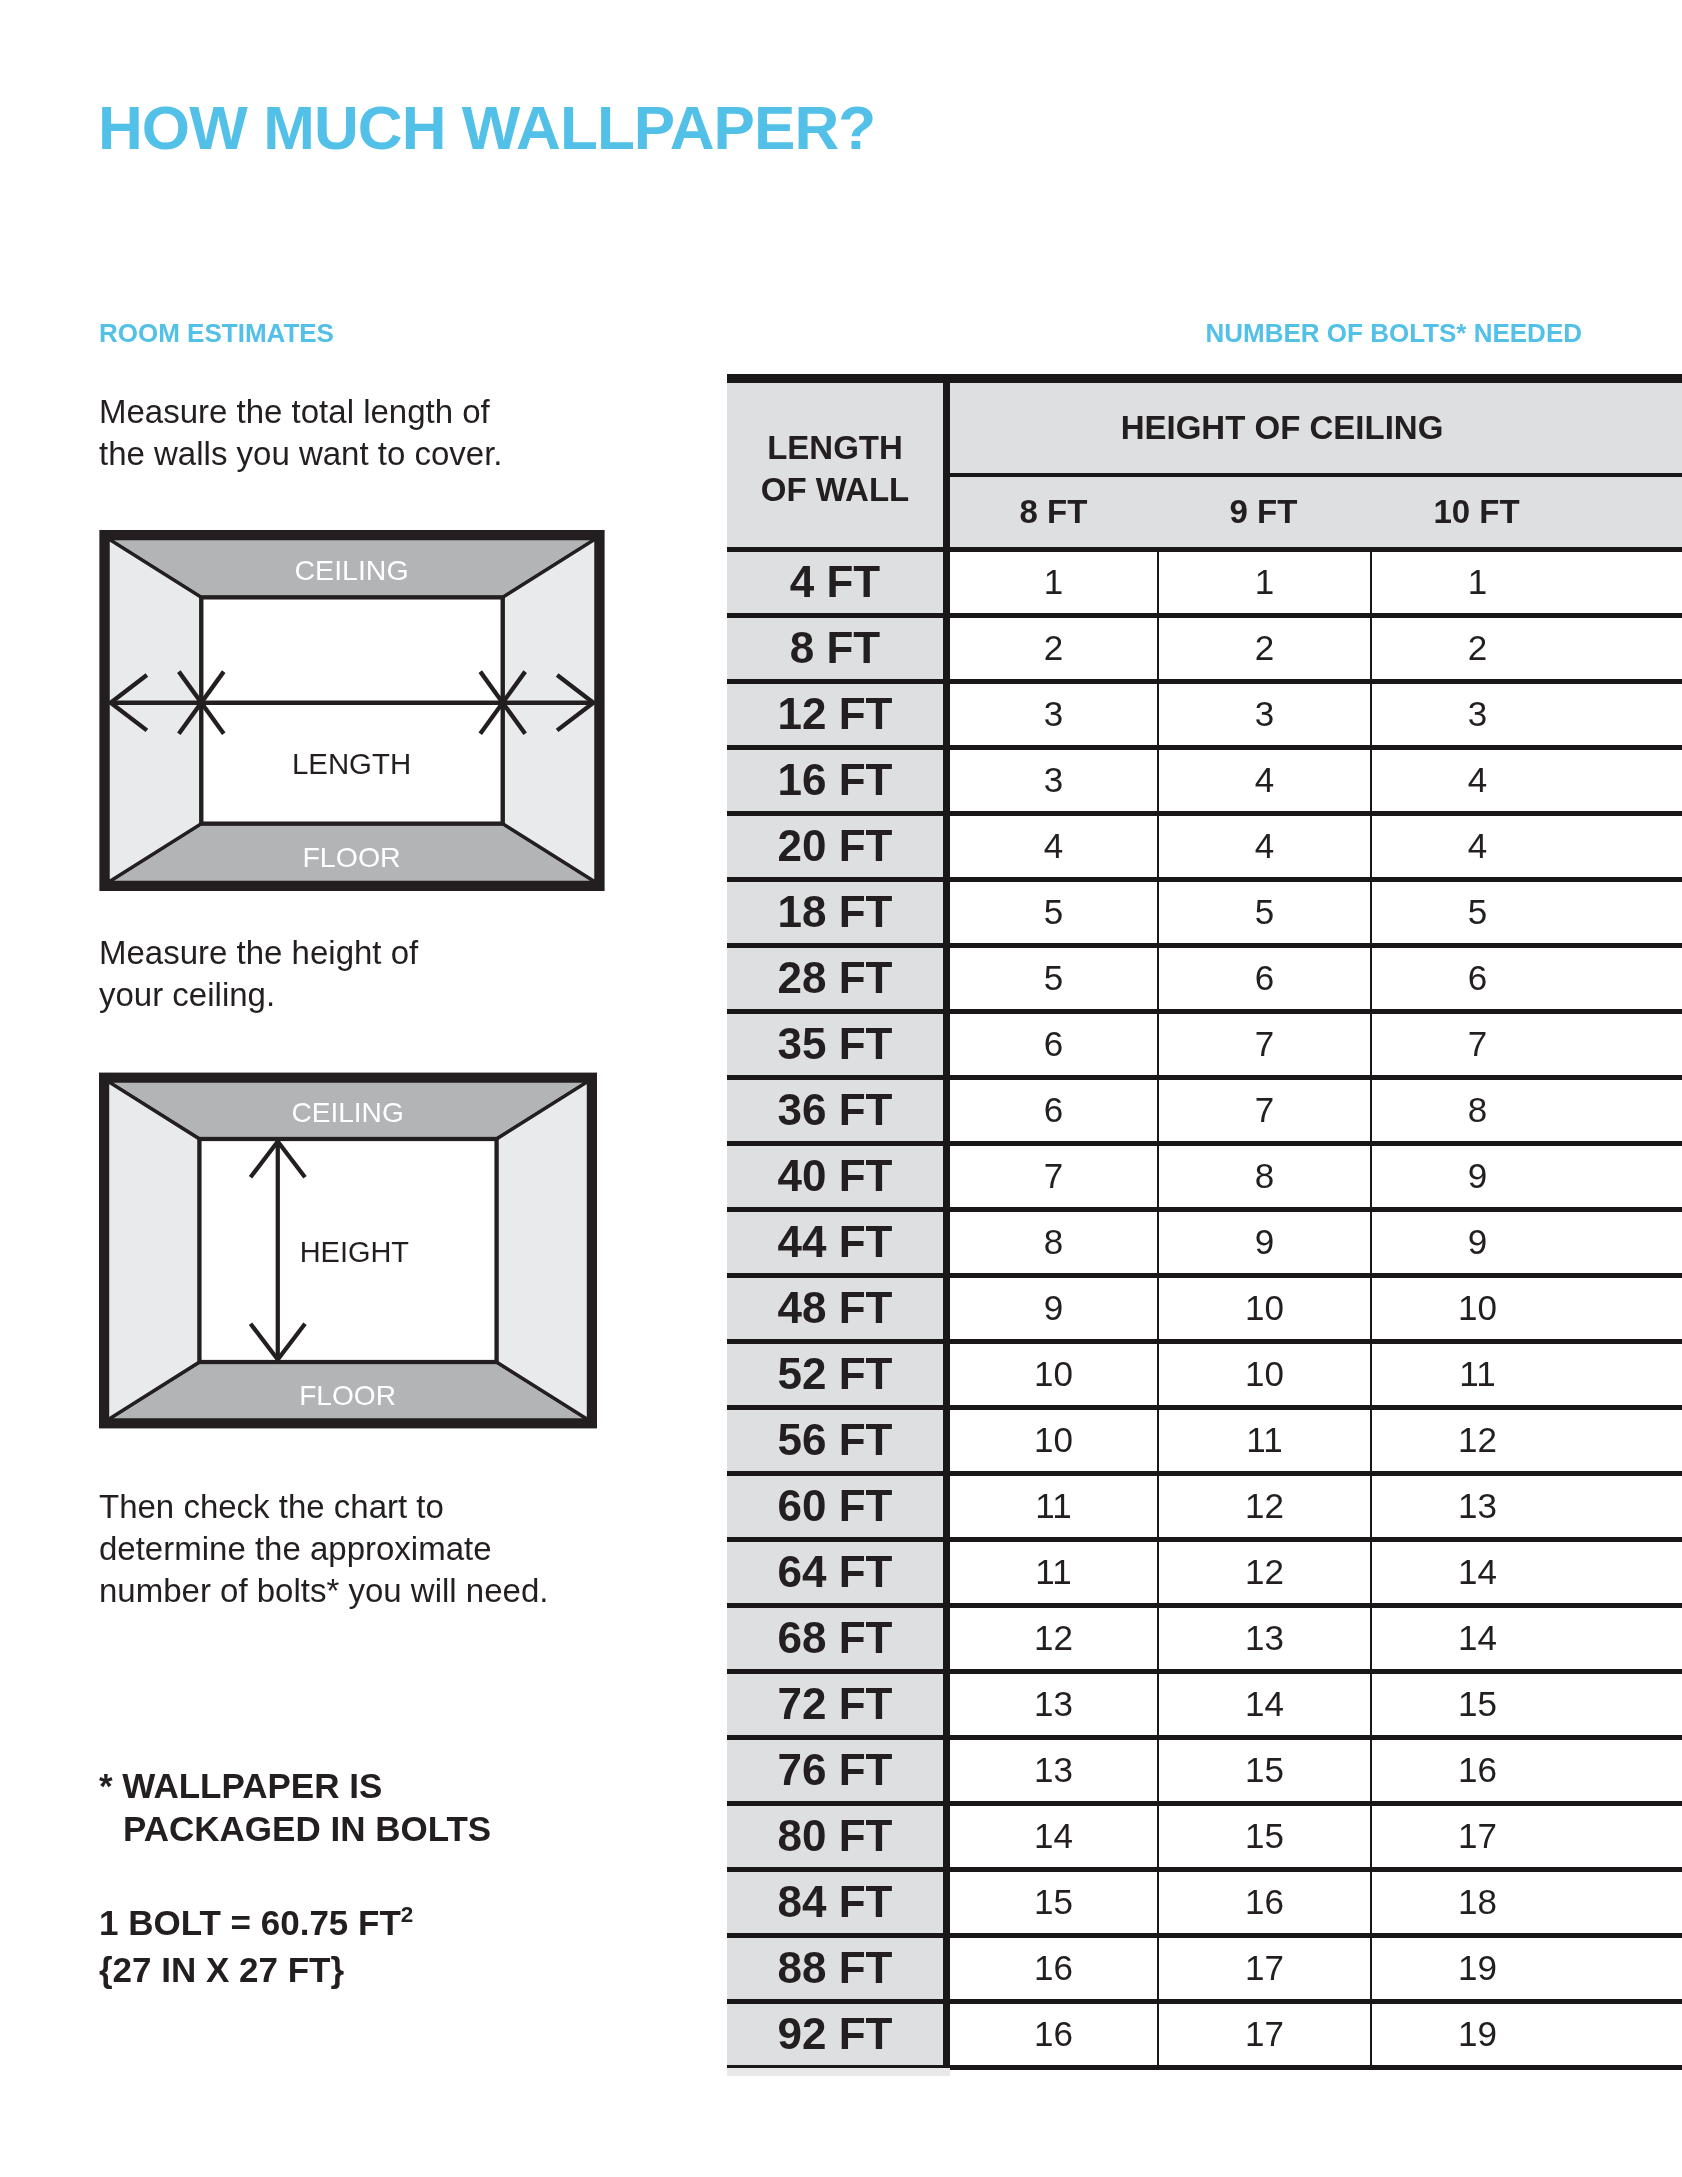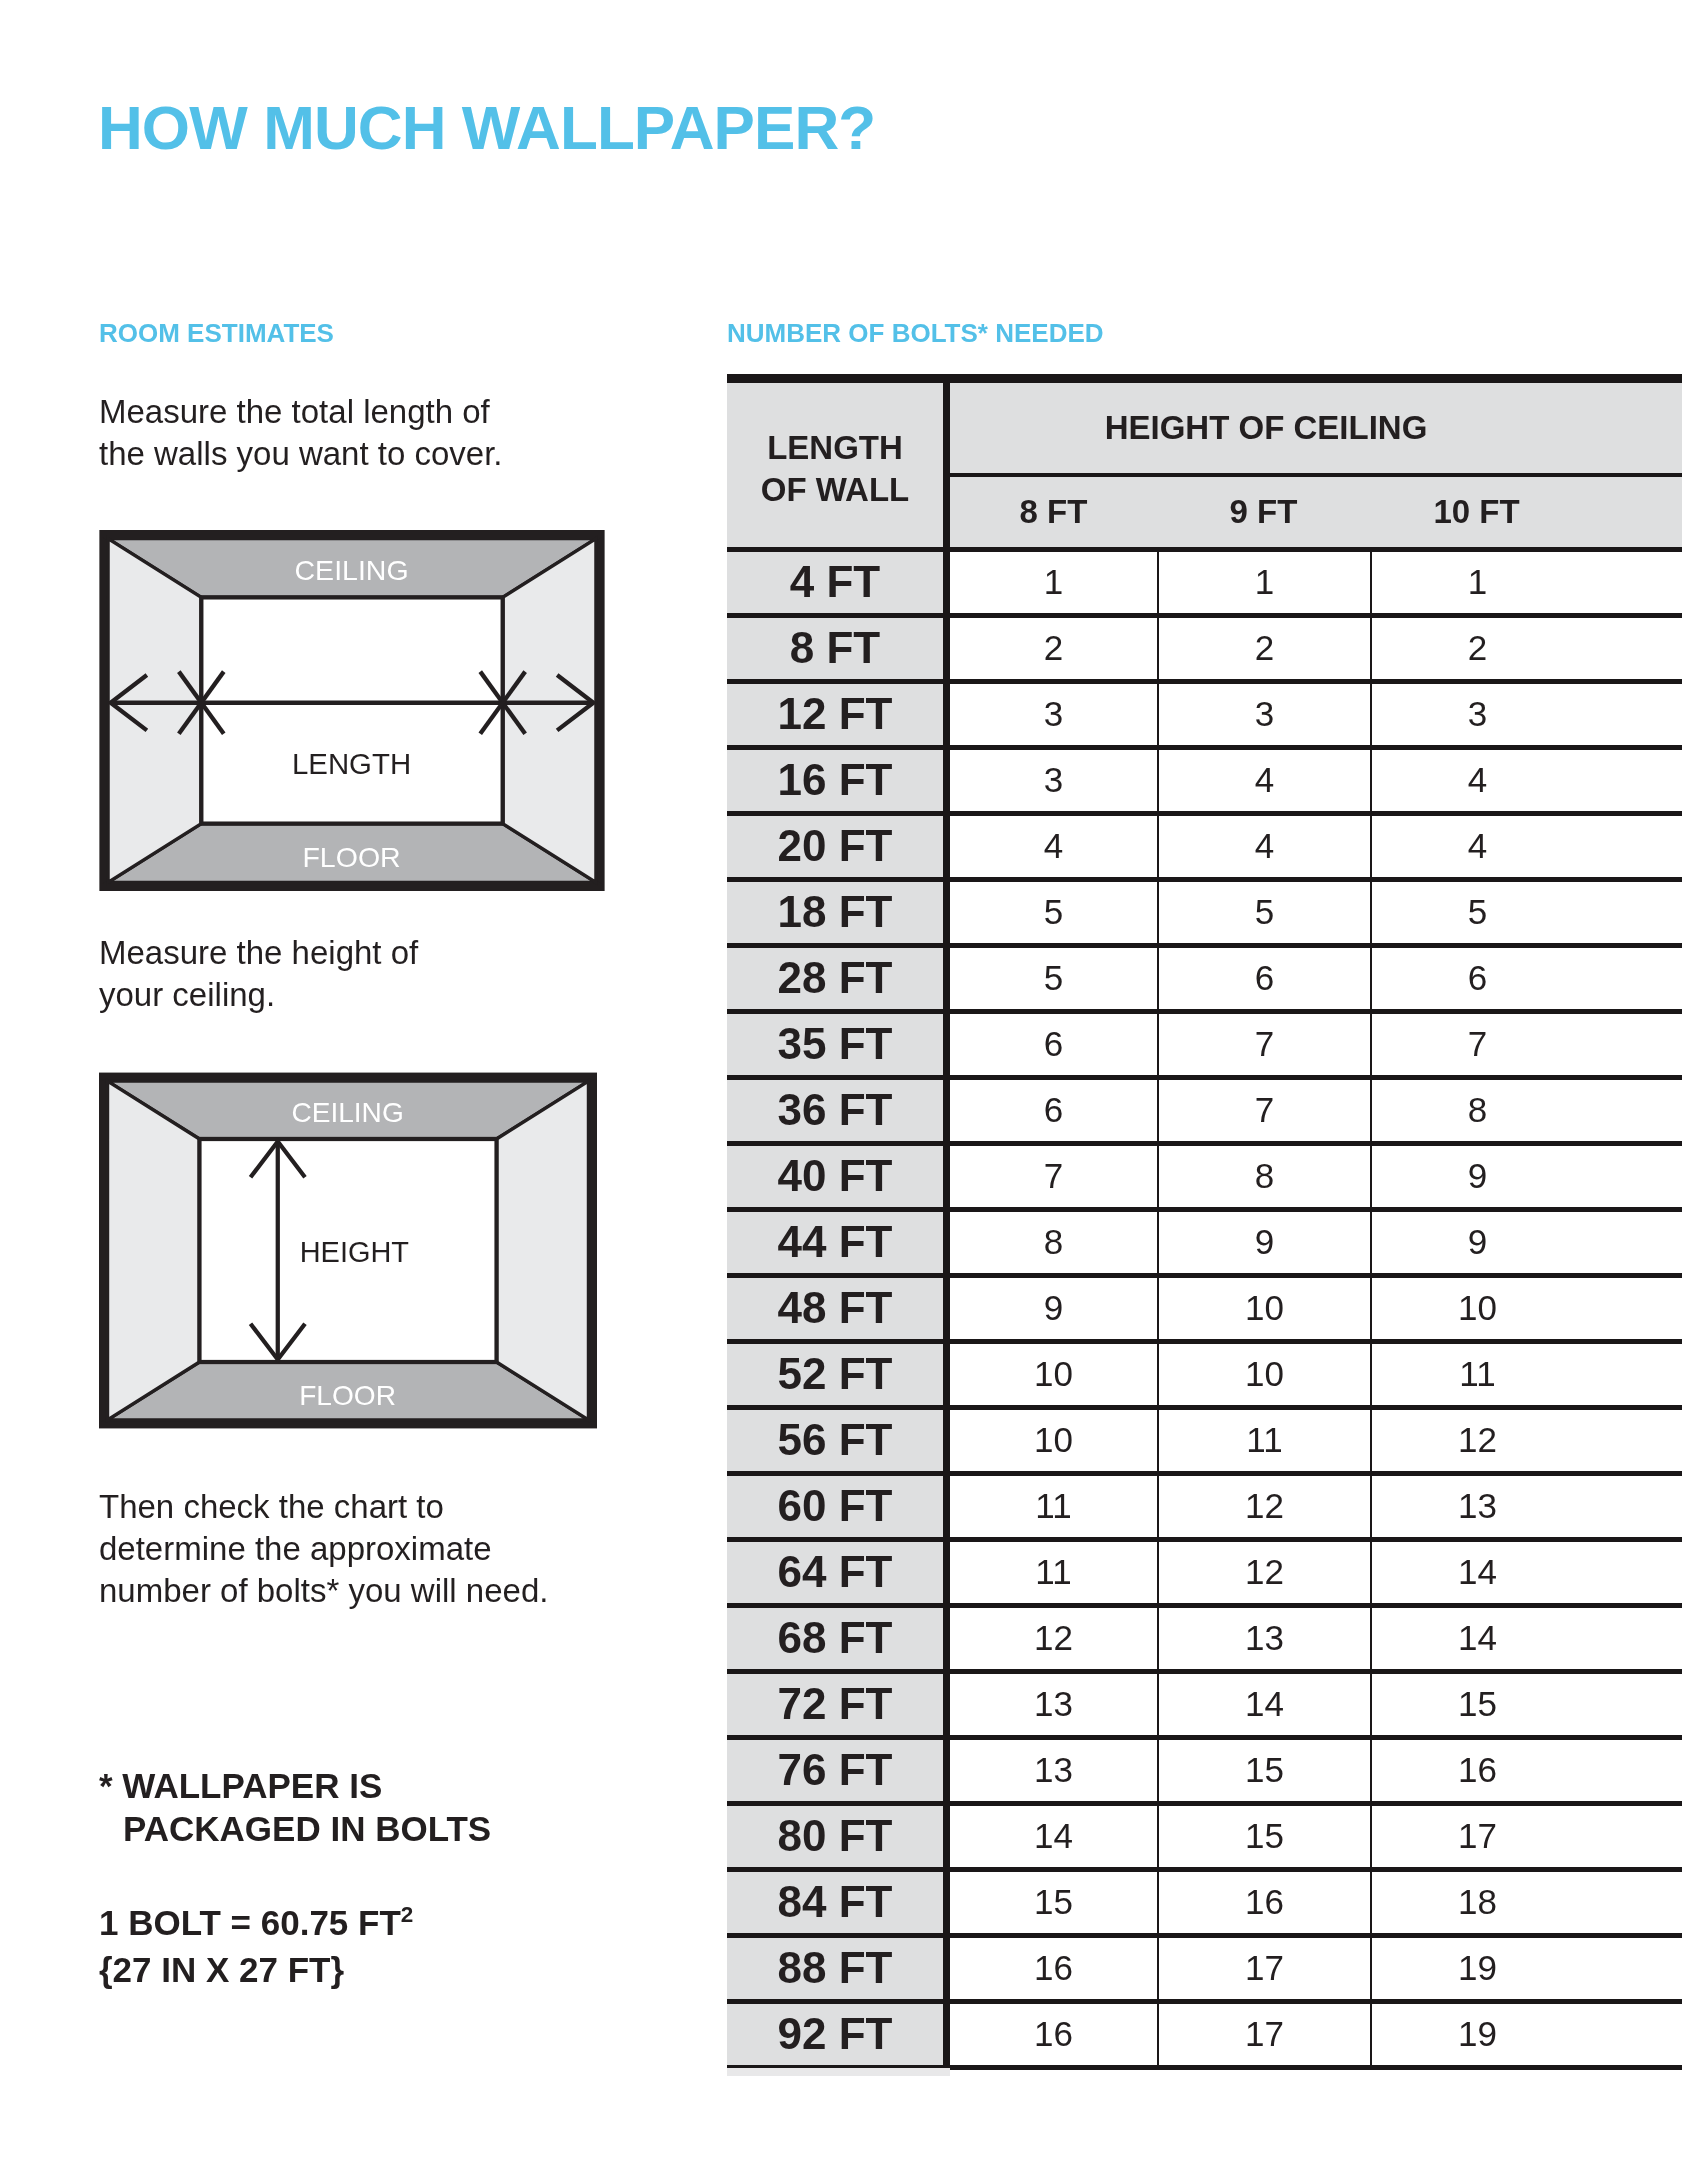--- a/index.html
+++ b/index.html
@@ -6,40 +6,40 @@
   .page{position:relative;width:1683px;height:2177px;background:#ffffff;overflow:hidden;
         font-family:"Liberation Sans","DejaVu Sans",sans-serif;color:var(--ink);}
   :root{
     --accent:#53C0E8; --ink:#231F20; --line:#1A1718; --cellgray:#DEDFE0;
     --darkgray:#B3B4B6; --lightgray:#E9EAEB;
   }
   .abs{position:absolute;}
   .page-title{left:98px;top:92px;font-size:62px;font-weight:bold;color:var(--accent);letter-spacing:-0.9px;white-space:nowrap;}
   .section-heading{font-size:26px;font-weight:bold;color:var(--accent);white-space:nowrap;}
   #room-estimates{left:99px;top:318px;}
-  #chart-heading{left:727px;top:318px;width:855px;text-align:left;}
+  #chart-heading{left:727px;top:318px;width:855px;text-align:right;}
   .body-text{left:99px;font-size:33px;line-height:42px;color:var(--ink);white-space:pre-line;}
   #step1{top:391px;}
   #step2{top:932px;}
   #step3{top:1486px;}
   .note{left:99px;top:1764px;font-size:35px;line-height:43px;font-weight:bold;}
   .note .indent{padding-left:24px;}
   .boltinfo{left:99px;top:1899px;font-size:35px;line-height:47px;font-weight:bold;}
   .boltinfo sup{font-size:22.5px;vertical-align:super;line-height:0;}
   svg text{font-family:"Liberation Sans","DejaVu Sans",sans-serif;}
 
   
   .table{left:727px;top:374px;width:956px;}
   .topbar{height:8.6px;background:var(--line);}
   .thead{display:flex;height:169px;box-sizing:border-box;border-bottom:5.2px solid var(--line);}
   .corner{width:223px;box-sizing:border-box;border-right:7.8px solid var(--line);background:var(--cellgray);
           display:flex;align-items:center;justify-content:center;text-align:center;
           font-size:33px;font-weight:bold;line-height:42px;white-space:pre-line;padding-top:8.6px;}
   .headright{flex:1;background:var(--cellgray);position:relative;}
-  .hoc-label{position:absolute;left:0;top:26px;width:632px;text-align:center;font-size:33px;font-weight:bold;}
+  .hoc-label{position:absolute;left:16px;top:26px;width:632px;text-align:center;font-size:33px;font-weight:bold;}
   .hline{position:absolute;left:0;right:0;top:90px;height:4.3px;background:var(--line);}
   .cols{position:absolute;left:0;top:94px;right:0;bottom:0;display:flex;}
   .colh{display:flex;align-items:center;justify-content:center;font-size:33px;font-weight:bold;}
   .colh.c1{width:207px;}
   .colh.c2{width:213px;}
   .colh.c3{width:213px;}
   .trow{display:flex;height:66px;box-sizing:border-box;border-bottom:5.2px solid var(--line);background:#fff;}
   .cell{display:flex;align-items:center;justify-content:center;box-sizing:border-box;}
   .cell.label{width:223px;border-right:7.8px solid var(--line);background:var(--cellgray);
               font-size:44px;font-weight:bold;}

